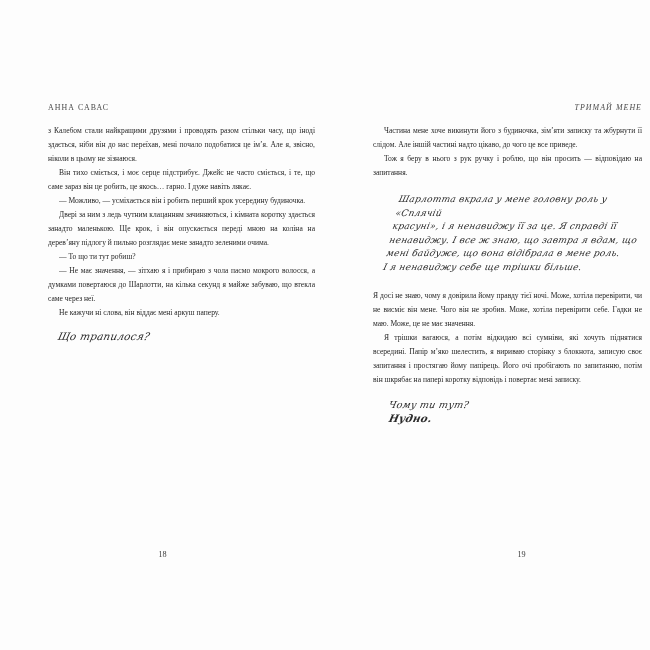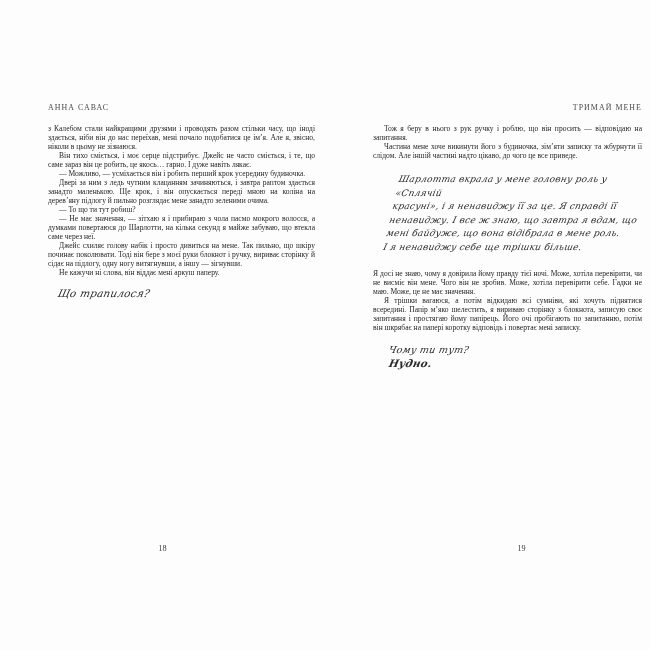--- a/index.html
+++ b/index.html
@@ -50,25 +50,25 @@
   .running-head {
     font-size: 7.9px;
     letter-spacing: 1.05px;
     color: #4a4a4a;
     text-transform: uppercase;
     font-variant: small-caps;
     margin: 0 0 12px 0;
     white-space: nowrap;
   }
   .page-left  .running-head { text-align: left;  }
-  .page-right .running-head { text-align: right; }
+  .page-right .running-head { text-align: right; font-style: italic; }
 
   .body-text {
     font-size: 7.55px;
-    line-height: 9px;
+    line-height: 14px;
     text-align: justify;
     text-justify: inter-word;
     color: #1f1f1f;
     margin: 0;
     hyphens: manual;
   }
   .body-text p {
     margin: 0;
     text-indent: 11px;
   }
@@ -90,21 +90,21 @@
     white-space: pre-line;
     font-weight: 400;
   }
   .note-left-1 { margin: 10px 0 11px 10px; font-size: 10.4px; }
   .note-long   { margin: 13px 0 14px 18px; font-size: 9.0px; line-height: 13.6px; }
   .note-q      { margin: 11px 0 1px 16px;  font-size: 9.6px; }
   .note-a      { margin: 1px 0 11px 16px;  font-size: 10.4px; font-weight: 600; }
 
   .folio {
     position: absolute;
-    bottom: 97px;
+    bottom: 91px;
     font-size: 8.2px;
     color: #3a3a3a;
     width: 100%;
     text-align: center;
     left: 0;
   }
   .page-left  .folio { padding-right: 34px; }
   .page-right .folio { padding-left: 34px;  }
 
   .gutter {
@@ -123,46 +123,45 @@
 
   <div class="page page-left">
     <div class="page-inner">
 
       <div class="running-head">АННА САВАС</div>
 
       <div class="body-text">
         <p class="no-indent">з Калебом стали найкращими друзями і проводять разом стільки часу, що іноді здається, ніби він до нас переїхав, мені почало подобатися це ім’я. Але я, звісно, ніколи в цьому не зізнаюся.</p>
         <p>Він тихо сміється, і моє серце підстрибує. Джейс не часто сміється, і те, що саме зараз він це робить, це якось… гарно. І дуже навіть лякає.</p>
         <p>— Можливо, — усміхається він і робить перший крок усередину будиночка.</p>
-        <p>Двері за ним з ледь чутним клацанням зачиняються, і завтра раптом здається занадто маленькою. Ще крок, і він опускається переді мною на коліна на дерев’яну підлогу й пильно розглядає мене занадто зеленими очима.</p>
+        <p>Двері за ним з ледь чутним клацанням зачиняються, і кімната коротку здається занадто маленькою. Ще крок, і він опускається переді мною на коліна на дерев’яну підлогу й пильно розглядає мене занадто зеленими очима.</p>
         <p>— То що ти тут робиш?</p>
         <p>— Не має значення, — зітхаю я і прибираю з чола пасмо мокрого волосся, а думками повертаюся до Шарлотти, на кілька секунд я майже забуваю, що втекла саме через неї.</p>
-        <p>Джейс схиляє голову набік і просто дивиться на мене. Так пильно, що шкіру починає поколювати. Тоді він бере з моєї руки блокнот і ручку, вириває сторінку й сідає на підлогу, одну ногу витягнувши, а іншу — зігнувши.</p>
         <p>Не кажучи ні слова, він віддає мені аркуш паперу.</p>
       </div>
 
       <div class="note note-left-1">Що трапилося?</div>
 
       <div class="body-text">
       </div>
 
     </div>
     <div class="folio">18</div>
   </div>
 
   <div class="gutter"></div>
 
   <div class="page page-right">
     <div class="page-inner">
 
       <div class="running-head">ТРИМАЙ МЕНЕ</div>
 
       <div class="body-text">
+        <p>Частина мене хоче викинути його з будиночка, зім’яти записку та жбурнути її слідом. Але іншій частині надто цікаво, до чого це все приведе.</p>
         <p>Тож я беру в нього з рук ручку і роблю, що він просить — відповідаю на запитання.</p>
-        <p>Частина мене хоче викинути його з будиночка, зім’яти записку та жбурнути її слідом. Але іншій частині надто цікаво, до чого це все приведе.</p>
       </div>
 
       <div class="note note-long">Шарлотта вкрала у мене головну роль у «Сплячій
 красуні», і я ненавиджу її за це. Я справді її
 ненавиджу. І все ж знаю, що завтра я вдам, що
 мені байдуже, що вона відібрала в мене роль.
 І я ненавиджу себе ще трішки більше.</div>
 
       <div class="body-text">
         <p class="no-indent">Я досі не знаю, чому я довірила йому правду тієї ночі. Може, хотіла перевірити, чи не висміє він мене. Чого він не зробив. Може, хотіла перевірити себе. Гадки не маю. Може, це не має значення.</p>

